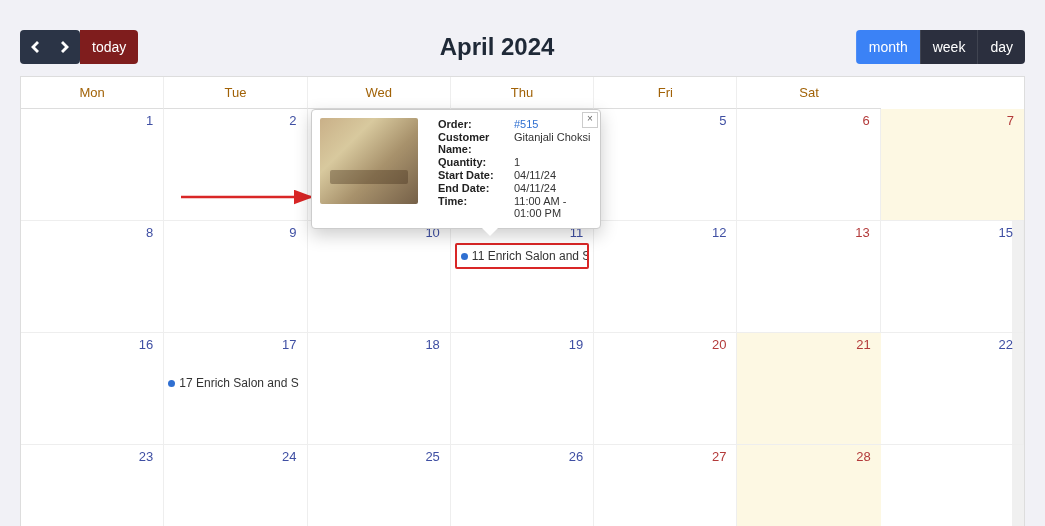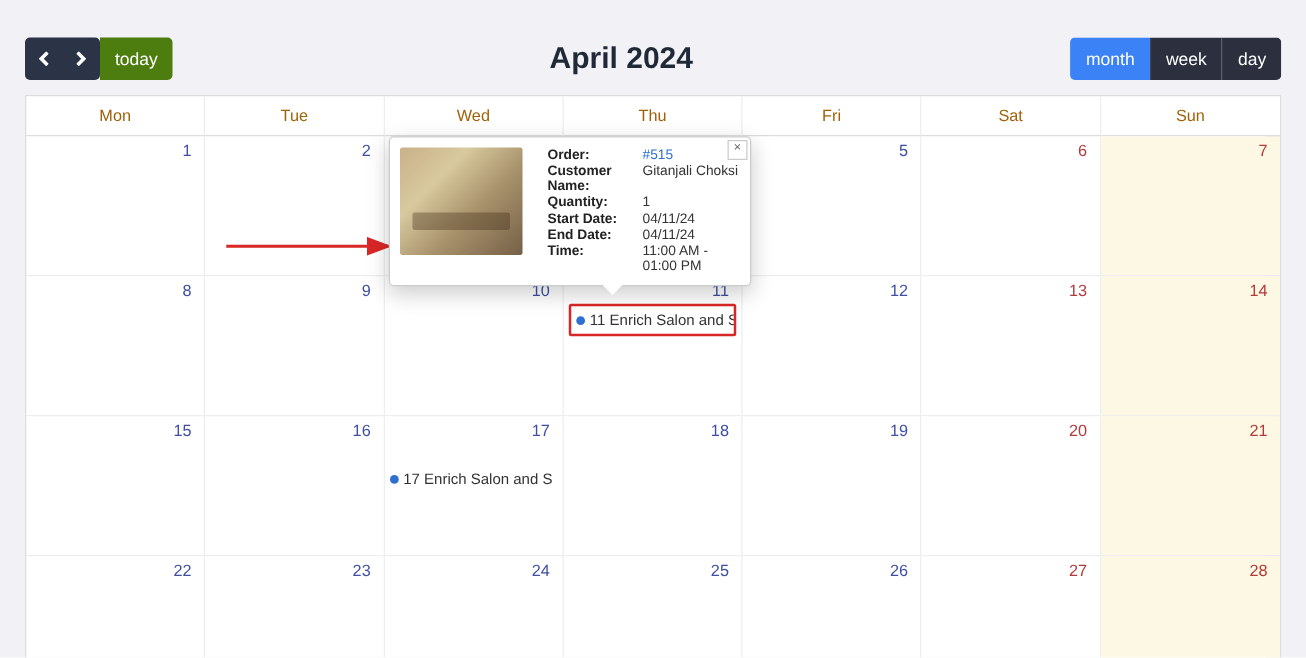--- a/index.html
+++ b/index.html
@@ -30,21 +30,21 @@
   display: flex;
   align-items: center;
   justify-content: center;
   color: #fff;
   font-size: 14px;
   cursor: pointer;
 }
 .nav-btn svg { width: 8px; height: 12px; fill: #fff; }
 .today-btn {
   margin-left: 0px;
-  background: #4d7c0f;
+  background: #7f1d1d;
   color: #fff;
   height: 34px;
   padding: 0 12px;
   display: flex;
   align-items: center;
   border-radius: 0 4px 4px 0;
   font-size: 14px;
   cursor: pointer;
 }
 .title {
@@ -237,21 +237,20 @@
 </div>
 
 <div class="calendar">
   <div class="cal-header" id="cal-header">
       <div>Mon</div>
       <div>Tue</div>
       <div>Wed</div>
       <div>Thu</div>
       <div>Fri</div>
       <div>Sat</div>
-      <div>Sun</div>
     </div>
   <div class="cal-body" id="cal-body">
     <div class="scrollbar">
       <div class="scrollbar-thumb"></div>
 
     </div>
 
     <div class="arrow-annot">
       <svg width="150" height="20">
         <defs>
@@ -332,23 +331,20 @@
           <span class="dot"></span>
           <span>11 Enrich Salon and S</span>
         </div>
       </div>
       <div class="day-cell">
         <div class="day-num c1">12</div>
       </div>
       <div class="day-cell">
         <div class="day-num c2">13</div>
       </div>
-      <div class="day-cell sun">
-        <div class="day-num c2">14</div>
-      </div>
       <div class="day-cell">
         <div class="day-num c1">15</div>
       </div>
       <div class="day-cell">
         <div class="day-num c1">16</div>
       </div>
       <div class="day-cell">
         <div class="day-num c1">17</div>
         <div class="event">
           <span class="dot"></span>

